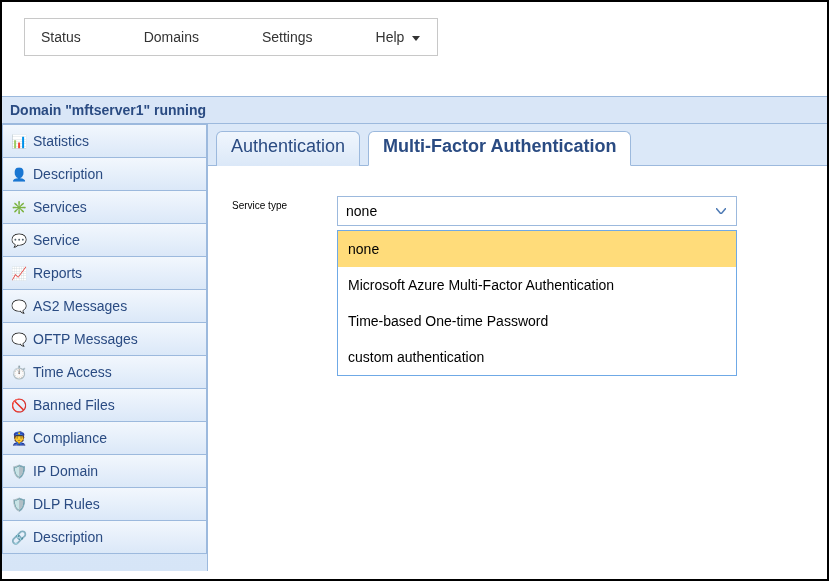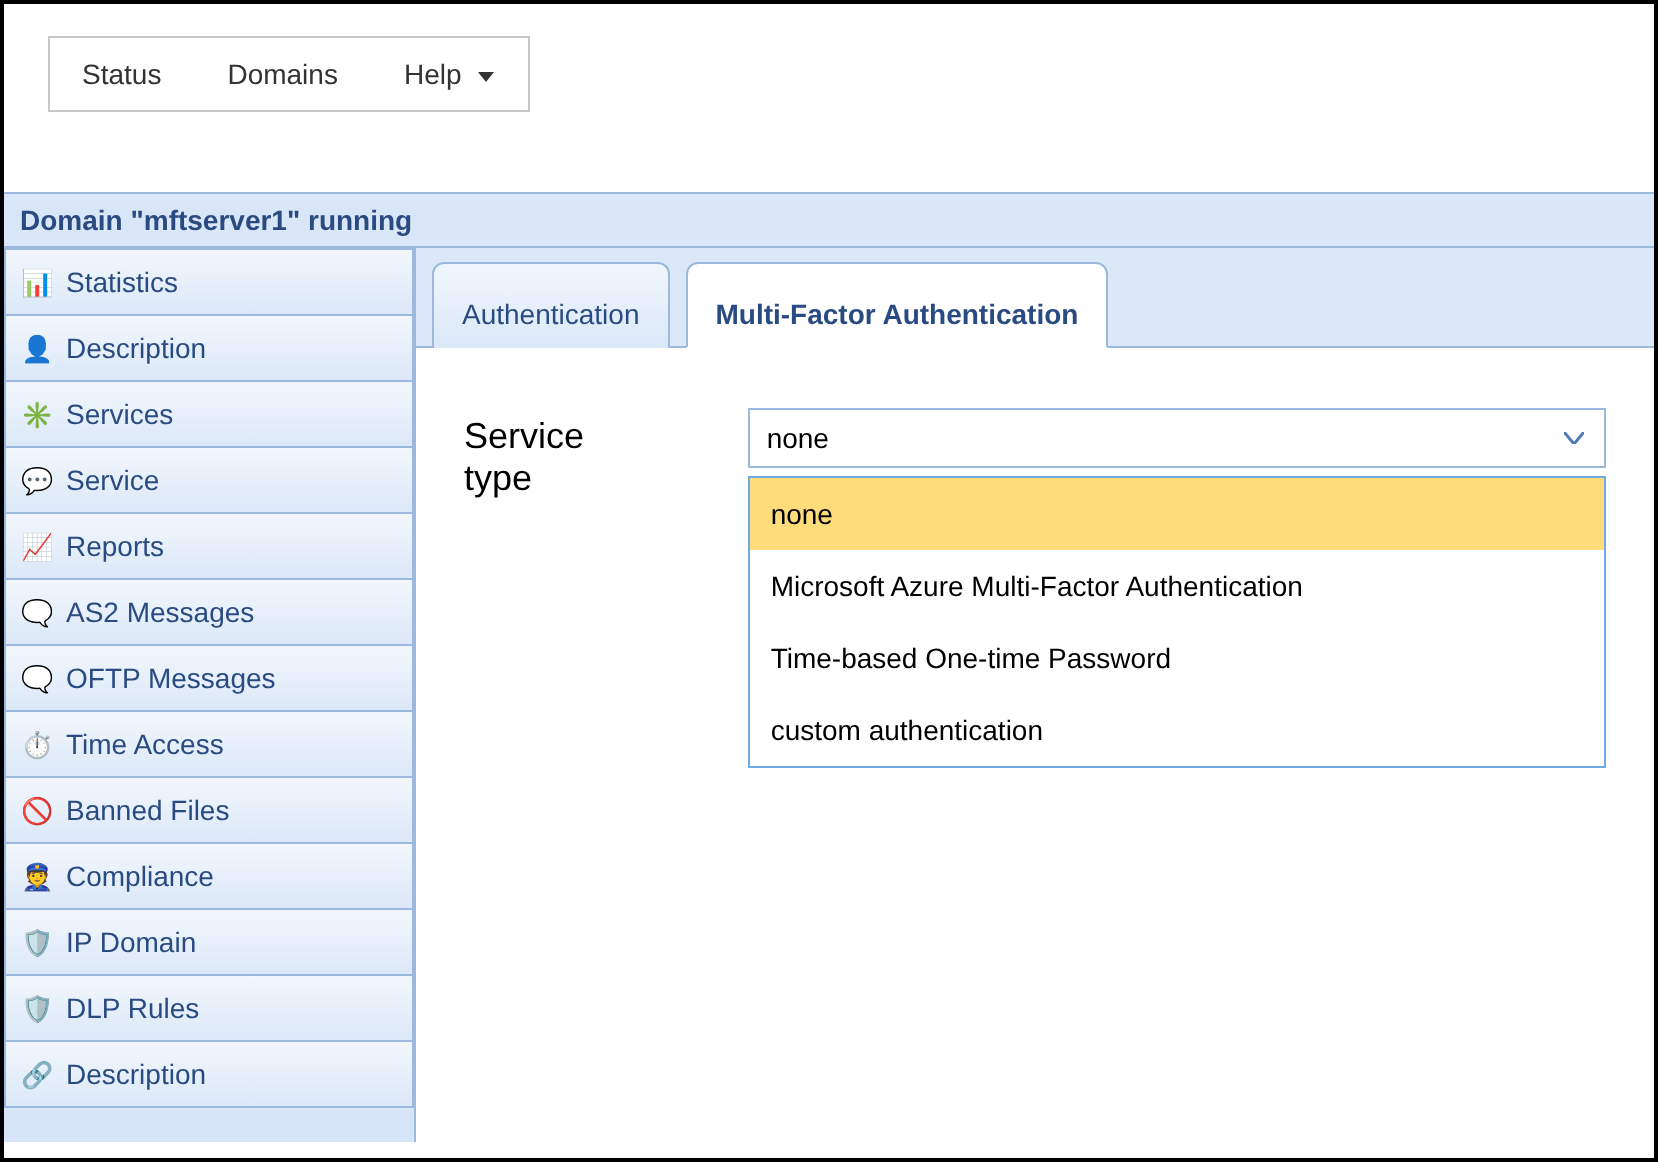--- a/index.html
+++ b/index.html
@@ -12,20 +12,21 @@
     height: 581px;
     border: 2px solid #000;
     overflow: hidden;
     position: relative;
   }
   .topbar {
     display: flex;
     border: 1px solid #c8c8c8;
     margin: 16px 0 0 22px;
     width: fit-content;
+    gap: 30px;
   }
   .topbar-item {
     padding: 10px 16px;
     color: #333;
     cursor: pointer;
     border-right: 1px solid transparent;
   }
   .help-caret {
     display: inline-block;
     margin-left: 4px;
@@ -83,54 +84,54 @@
     background: #fff;
   }
   .tabs {
     display: flex;
     gap: 8px;
     padding: 6px 8px 0 8px;
     background: #dbe8f8;
     border-bottom: 1px solid #9cb9dd;
   }
   .tab {
-    padding: 17px 14px 8px 14px;
+    padding: 4px 14px 8px 14px;
     border: 1px solid #9cb9dd;
     border-bottom: none;
     border-radius: 6px 6px 0 0;
     background: linear-gradient(#f0f6fd, #dbe8f8);
     color: #2a4b82;
     cursor: pointer;
-    font-size: 14px;
+    font-size: 18px;
     position: relative;
     top: 1px;
   }
   .tab.active {
     background: #fff;
     font-weight: bold;
     border-bottom: 1px solid #fff;
   }
   .tab-body {
     padding: 30px 24px;
     background: #fff;
   }
   .form-row {
     display: flex;
     align-items: flex-start;
     gap: 50px;
     position: relative;
   }
   .form-label {
     color: #000;
-    font-size: 18px;
+    font-size: 10px;
     padding-top: 4px;
   }
   .select-wrap {
     position: relative;
-    width: 460px;
+    width: 400px;
   }
   .select-box {
     border: 1px solid #9cb9dd;
     width: 100%;
     height: 30px;
     display: flex;
     align-items: center;
     justify-content: space-between;
     padding: 0 6px 0 8px;
     background: #fff;
@@ -160,20 +161,21 @@
   .dropdown-item.selected {
     background: #ffdc7a;
   }
 </style>
 </head>
 <body>
 
 <div class="topbar">
   <div class="topbar-item">Status</div>
   <div class="topbar-item">Domains</div>
+  <div class="topbar-item">Settings</div>
   <div class="topbar-item">
     <span>Help</span>
     <span class="help-caret"></span>
   </div>
 </div>
 
 <div class="domain-bar">Domain "mftserver1" running</div>
 
 <div class="main">
 

